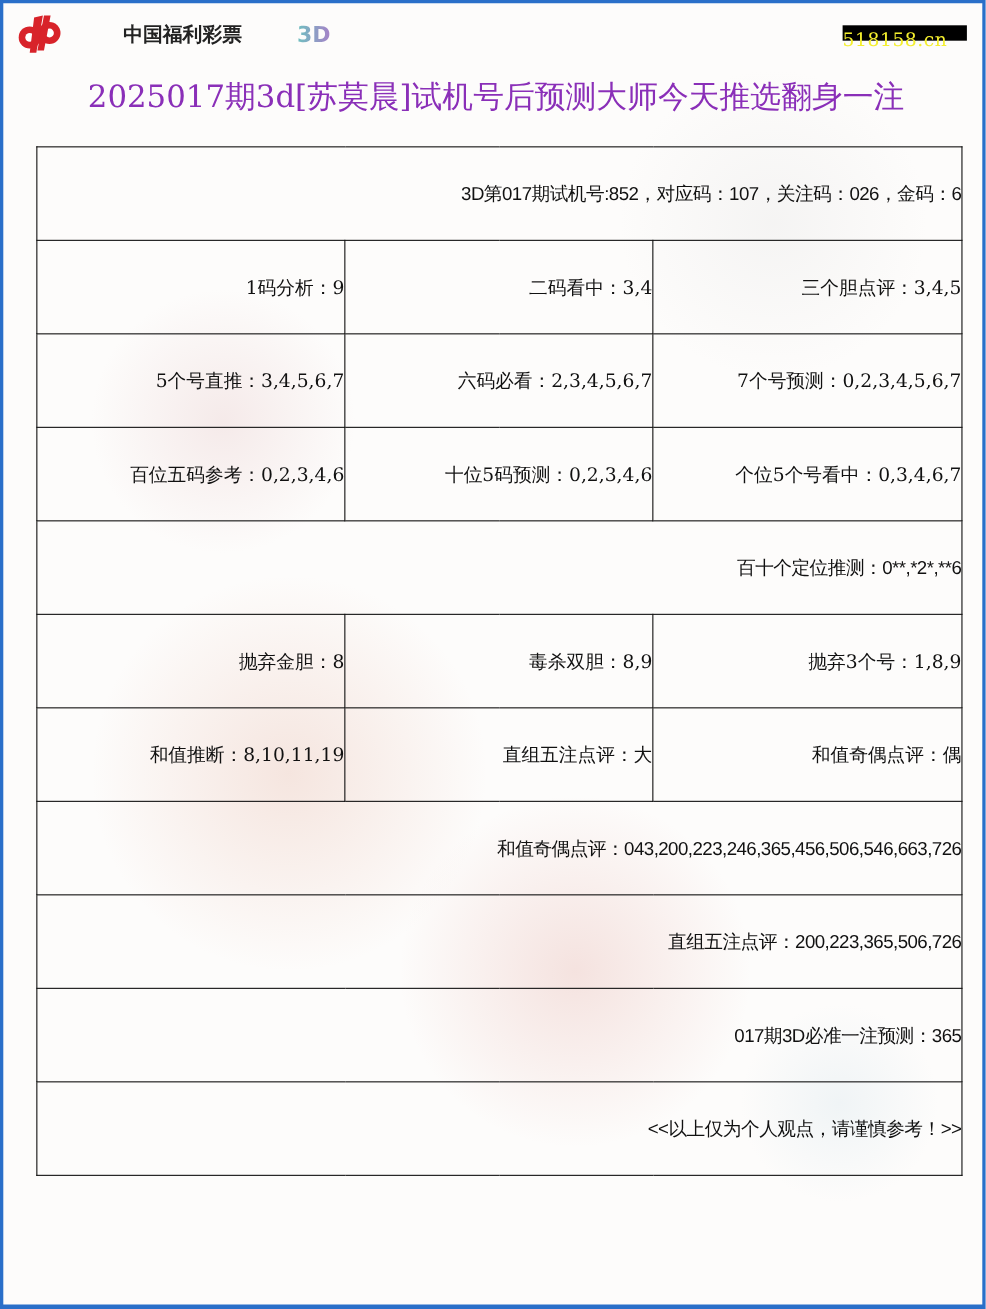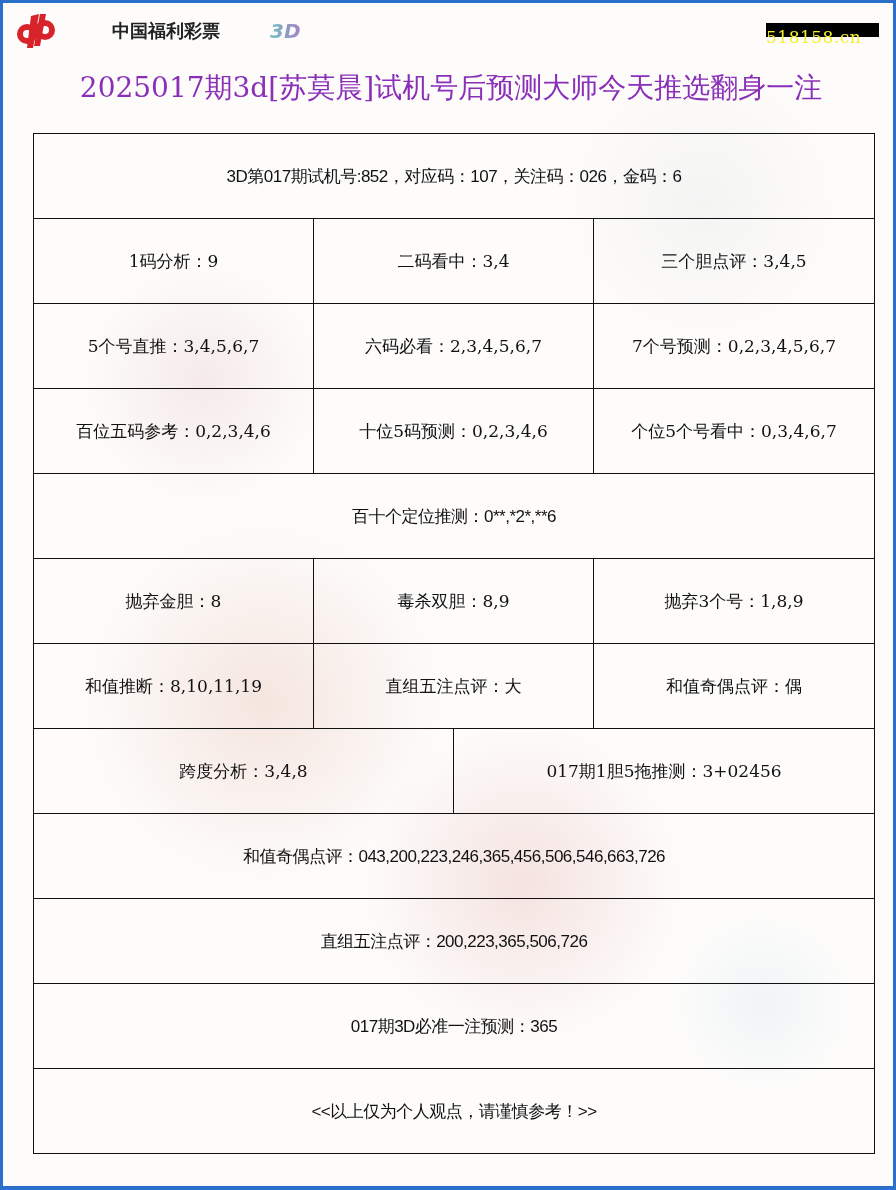--- a/index.html
+++ b/index.html
@@ -27,42 +27,42 @@
     position: absolute; left: 10px; top: 8px; height: 40px;
     display: flex; align-items: center; gap: 47px;
   }
   .logo-mark { width: 46px; height: 38px; margin-right: 6px; }
   .logo-text {
     font-family: "DejaVu Sans", "Liberation Sans", sans-serif;
     font-weight: bold; font-size: 18px; color: #222; letter-spacing: 0px;
   }
   .logo-3d {
     font-family: "DejaVu Sans", "Liberation Sans", sans-serif;
-    font-style: italic; font-weight: bold; font-size: 20px; margin-left: 3px;
+    font-weight: bold; font-size: 20px; margin-left: 3px;
     background: linear-gradient(90deg, #6fc0c0, #a780c8);
     -webkit-background-clip: text; background-clip: text; color: transparent;
   }
   .site-badge {
     position: absolute; left: 763px; top: 20px; width: 113px; height: 14px;
     background: #000; color: #f4ef2e;
     font-family: "DejaVu Serif", "Liberation Serif", serif;
     font-size: 17px; line-height: 29px; letter-spacing: 0.5px;
   }
   .page-title {
     position: absolute; left: 0; top: 66px; width: 896px; text-align: center;
     font-family: "DejaVu Serif", "Liberation Serif", serif;
     font-size: 28px; color: #8a2fb8; letter-spacing: 0px; white-space: nowrap;
   }
   table.grid {
     position: absolute; left: 30px; top: 130px; width: 841px;
     border-collapse: collapse; table-layout: fixed;
   }
   table.grid td {
     border: 1px solid #111; height: 84px; padding: 0;
-    text-align: center; vertical-align: middle;
+    text-align: right; vertical-align: middle;
     font-size: 17px; color: #111; white-space: nowrap;
   }
   .narrow { font-family: "Liberation Sans", sans-serif; font-size: 17px; letter-spacing: -0.5px; }
 </style>
 </head>
 <body>
 
 <div class="frame">
 
   <div class="logo">
@@ -116,24 +116,20 @@
       <td>抛弃金胆：8</td>
       <td colspan="2">毒杀双胆：8,9</td>
       <td>抛弃3个号：1,8,9</td>
     </tr>
     <tr>
       <td>和值推断：8,10,11,19</td>
       <td colspan="2">直组五注点评：大</td>
       <td>和值奇偶点评：偶</td>
     </tr>
     <tr>
-      <td colspan="2">跨度分析：3,4,8</td>
-      <td colspan="2">017期1胆5拖推测：3+02456</td>
-    </tr>
-    <tr>
       <td colspan="4" class="narrow">和值奇偶点评：043,200,223,246,365,456,506,546,663,726</td>
     </tr>
     <tr>
       <td colspan="4" class="narrow">直组五注点评：200,223,365,506,726</td>
     </tr>
     <tr>
       <td colspan="4" class="narrow">017期3D必准一注预测：365</td>
     </tr>
     <tr>
       <td colspan="4" class="narrow">&lt;&lt;以上仅为个人观点，请谨慎参考！&gt;&gt;</td>

